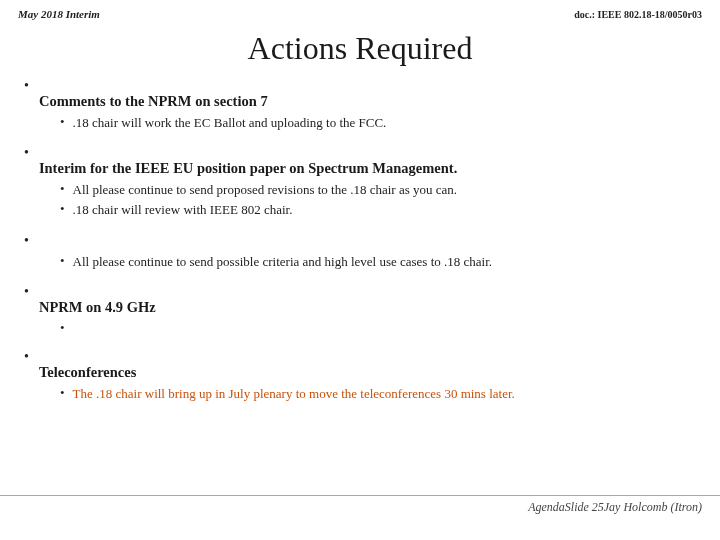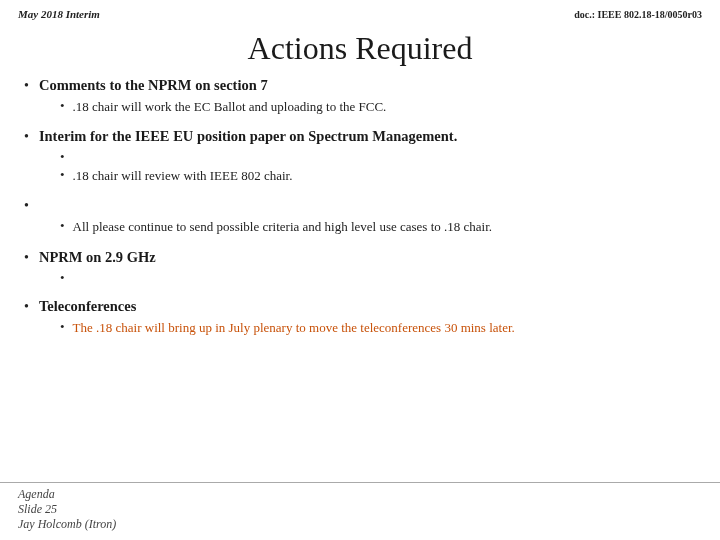--- a/index.html
+++ b/index.html
@@ -65,20 +65,21 @@
       margin-right: 10px;
       margin-top: 1px;
       flex-shrink: 0;
     }
 
     .section-heading {
       font-size: 14.5px;
       color: #1a1a1a;
       font-weight: bold;
       font-family: Times New Roman, serif;
+      margin-top: 16px;
     }
 
     .section-heading.underline {
       text-decoration: underline;
     }
 
     .sub-bullets {
       margin-left: 36px;
       margin-top: 3px;
     }
@@ -107,24 +108,23 @@
       color: #c8520a;
     }
 
     .footer {
       position: absolute;
       bottom: 8px;
       left: 0;
       right: 0;
       display: flex;
       justify-content: flex-end;
-      padding: 0 18px;
+      padding: 17px 18px;
       border-top: 1px solid #aaa;
       padding-top: 4px;
-      flex-direction: column;
     }
 
     .footer-item {
       font-size: 12px;
       color: #444;
       font-style: italic;
     }
   </style>
 </head>
 <body>
@@ -152,20 +152,21 @@
       </div>
     </div>
     <div class="section">
       <div class="top-bullet">
         <span class="bullet-dot">•</span>
         <span class="section-heading">Interim for the IEEE EU position paper on Spectrum Management.</span>
       </div>
       <div class="sub-bullets">
         <div class="sub-bullet">
           <span class="sub-dot">•</span>
+          <span class="sub-text">All please continue to send proposed revisions to the .18 chair as you can.</span>
         </div>
         <div class="sub-bullet">
           <span class="sub-dot">•</span>
           <span class="sub-text">.18 chair will review with IEEE 802 chair.</span>
         </div>
       </div>
     </div>
     <div class="section">
       <div class="top-bullet">
         <span class="bullet-dot">•</span>
@@ -173,21 +174,21 @@
       <div class="sub-bullets">
         <div class="sub-bullet">
           <span class="sub-dot">•</span>
           <span class="sub-text">All please continue to send possible criteria and high level use cases to .18 chair.</span>
         </div>
       </div>
     </div>
     <div class="section">
       <div class="top-bullet">
         <span class="bullet-dot">•</span>
-        <span class="section-heading">NPRM on 2.9 GHz</span>
+        <span class="section-heading">NPRM on 4.9 GHz</span>
       </div>
       <div class="sub-bullets">
         <div class="sub-bullet">
           <span class="sub-dot">•</span>
         </div>
       </div>
     </div>
     <div class="section">
       <div class="top-bullet">
         <span class="bullet-dot">•</span>

